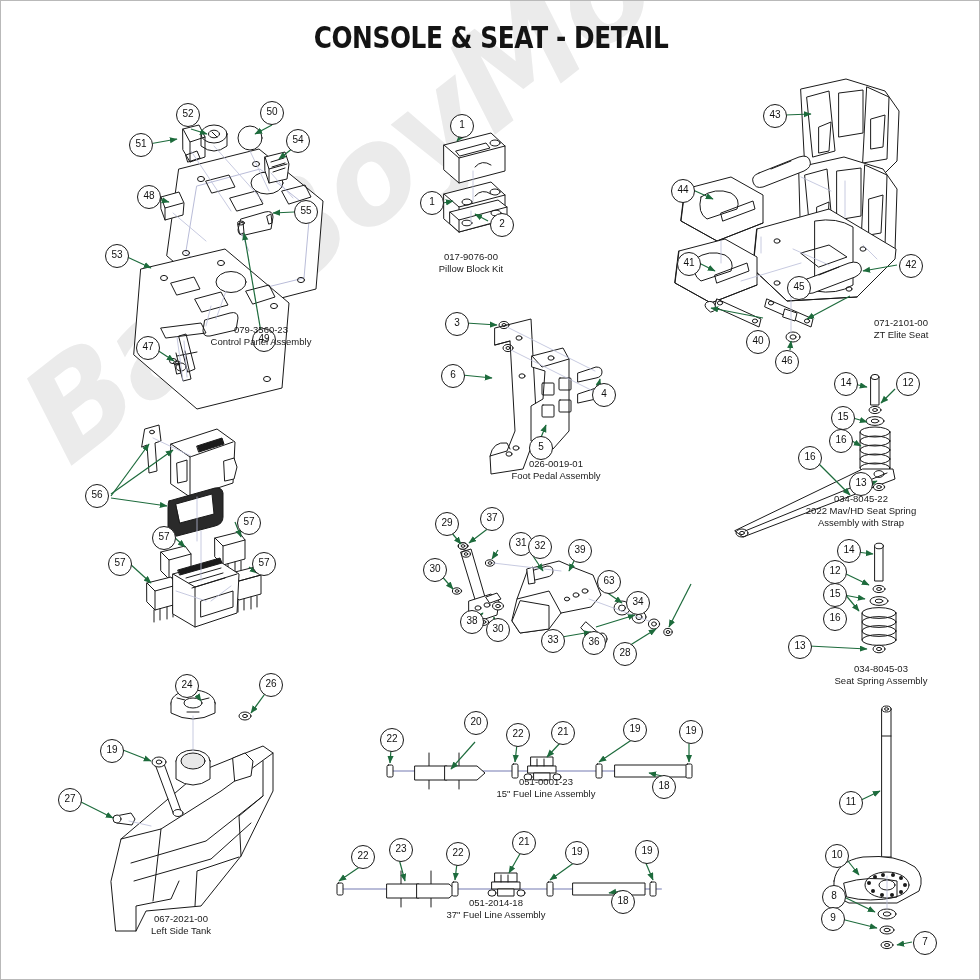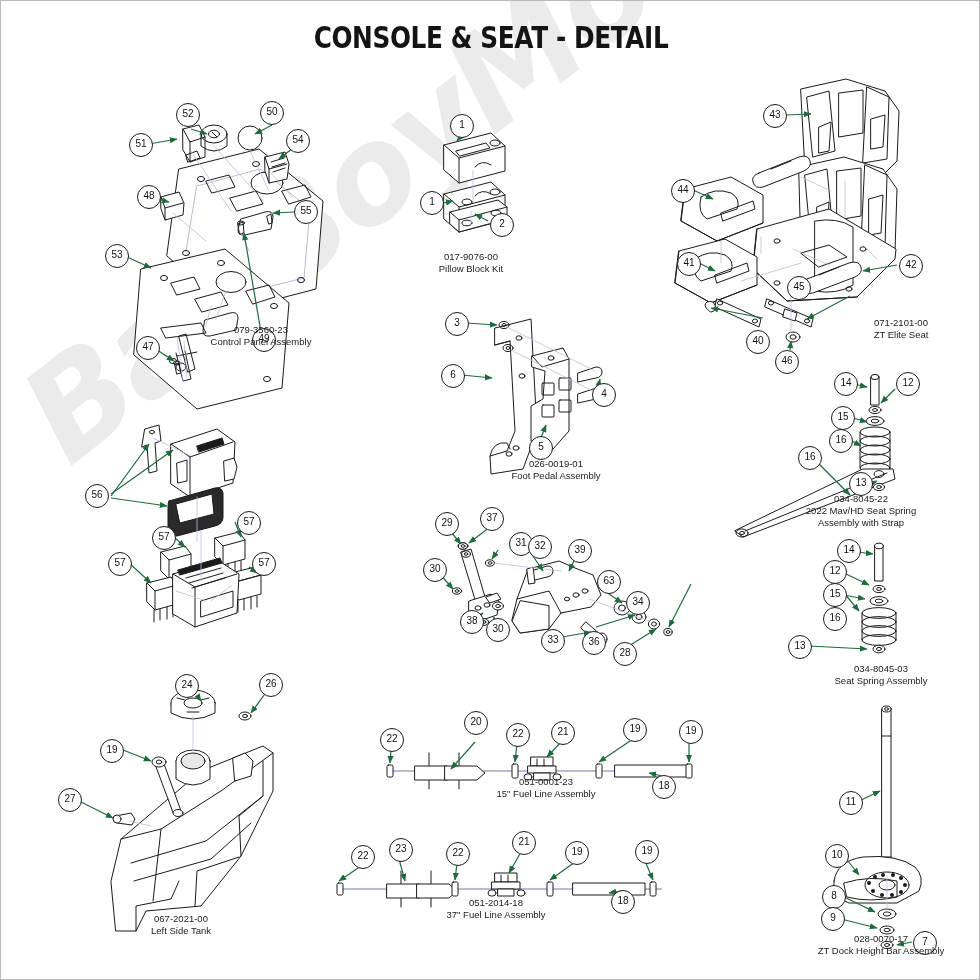--- a/index.html
+++ b/index.html
@@ -743,18 +743,14 @@
   </div>
   <div class="cap" style="left:770px;top:492px;width:180px">
     <span class="pn">034-8045-22</span>
     <span class="nm">2022 Mav/HD Seat Spring</span>
     <span class="nm">Assembly with Strap</span>
   </div>
   <div class="cap" style="left:800px;top:662px;width:160px">
     <span class="pn">034-8045-03</span>
     <span class="nm">Seat Spring Assembly</span>
   </div>
-  <div class="cap" style="left:790px;top:932px;width:180px">
-    <span class="pn">028-0070-17</span>
-    <span class="nm">ZT Dock Height Bar Assembly</span>
-  </div>
 
 </div>
 
 </body></html>

